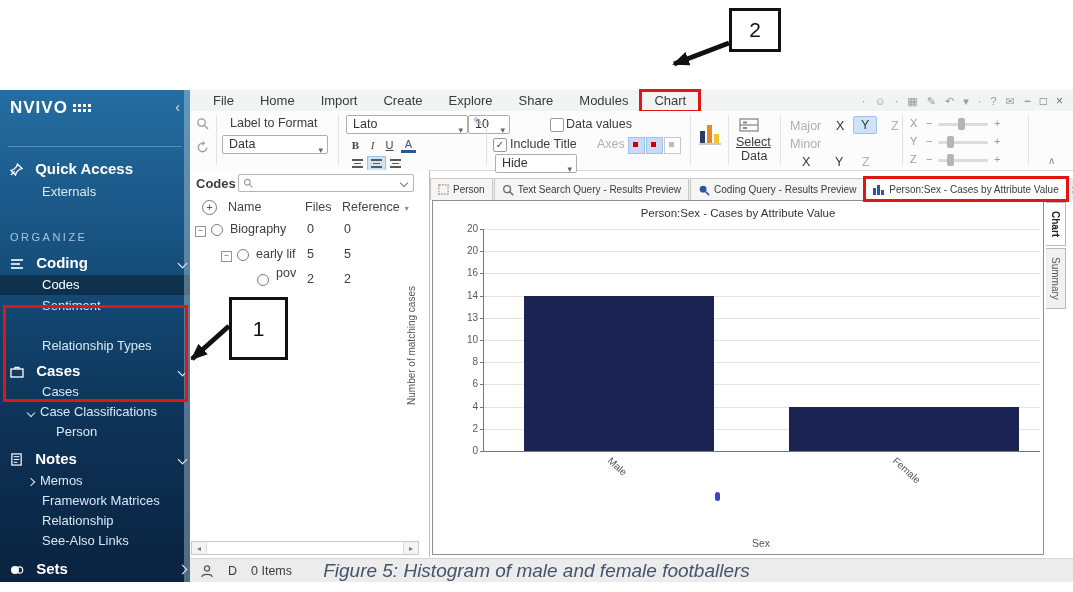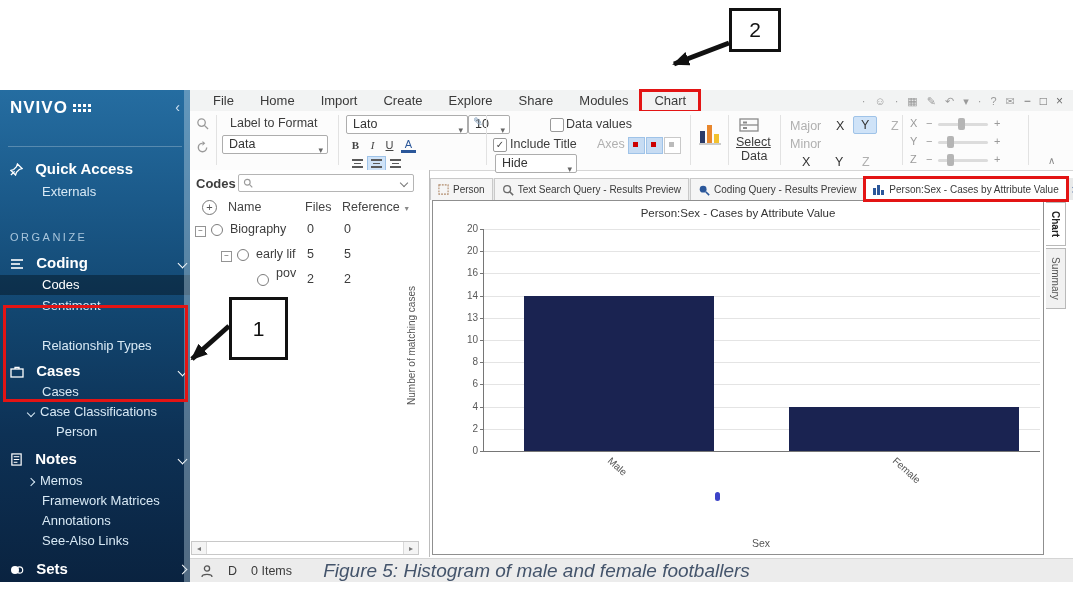--- a/index.html
+++ b/index.html
@@ -167,21 +167,21 @@
             <line x1="4" y1="7" x2="10" y2="7" stroke="#fff" stroke-width="1.1"></line>
             <line x1="4" y1="10" x2="8" y2="10" stroke="#fff" stroke-width="1.1"></line>
           </svg>
         <span>Notes</span>
         <span class="chev down chevR"></span>
       </div>
       <div class="srow indent1" style="top:401px;">Framework Matrices</div>
       <div class="srow" style="top:381px;padding-left:28px;">
         <span class="chev sm right" style="margin-right:6px;"></span><span>Memos</span>
       </div>
-      <div class="srow indent1" style="top:421px;">Annotations</div>
+      <div class="srow indent1" style="top:421px;">Relationship</div>
       <div class="srow indent1" style="top:441px;">See-Also Links</div>
 
       <div class="srow head" style="top:468px;">
         <svg class="icon" width="14" height="12" viewBox="0 0 14 12">
             <circle cx="5" cy="6" r="4" fill="#fff"></circle>
             <circle cx="9.5" cy="6" r="3.2" fill="none" stroke="#fff" stroke-width="1.2"></circle>
           </svg>
         <span>Sets</span>
         <span class="chev right chevR"></span>
       </div>

